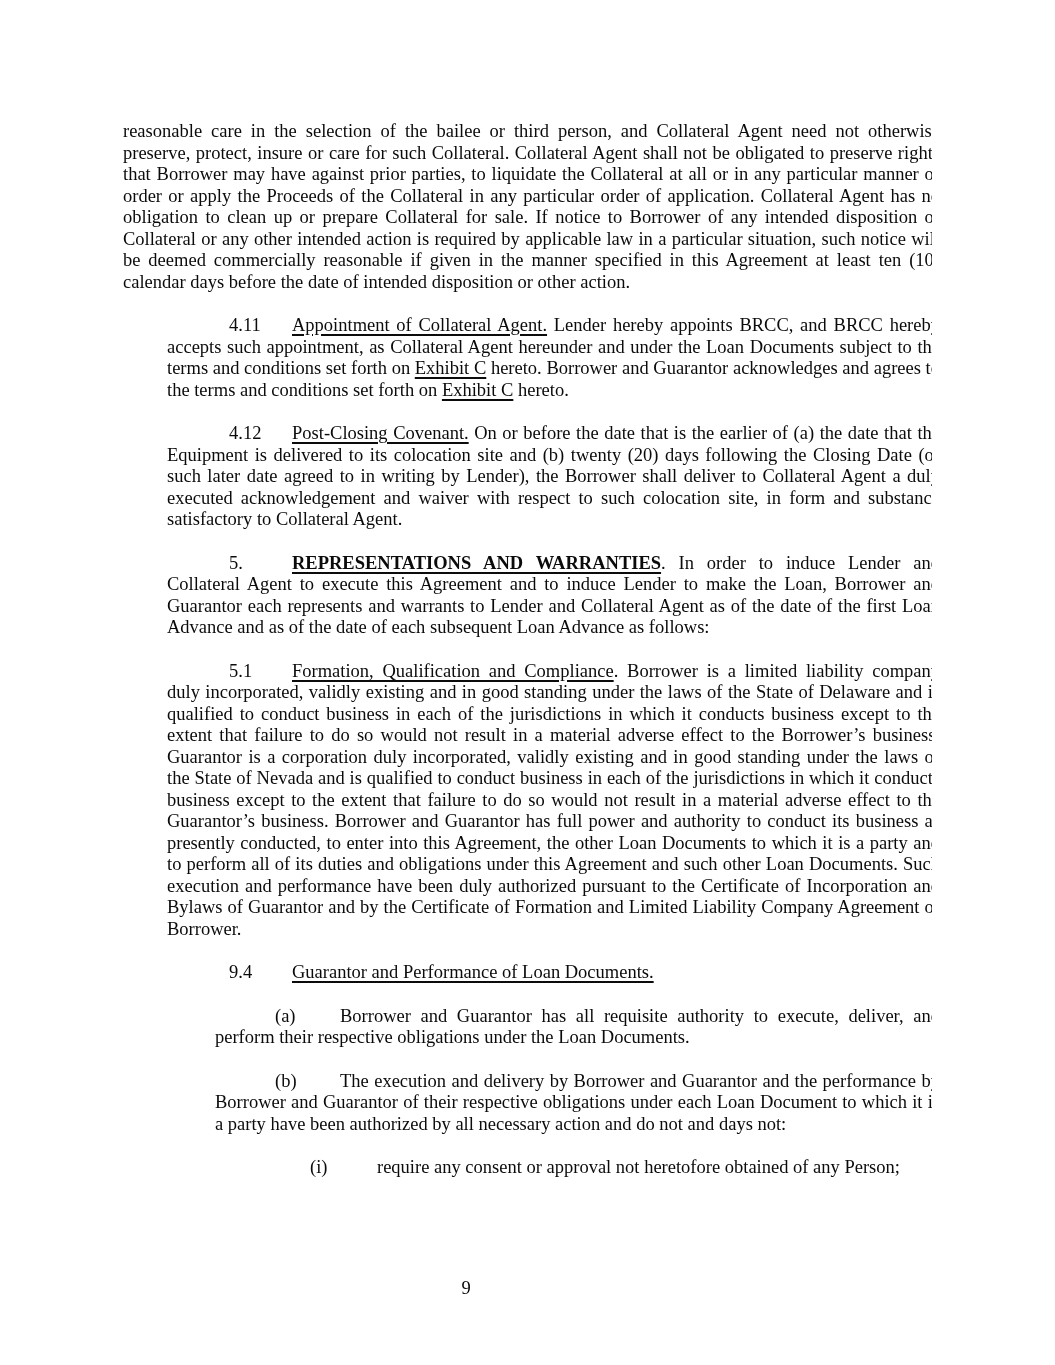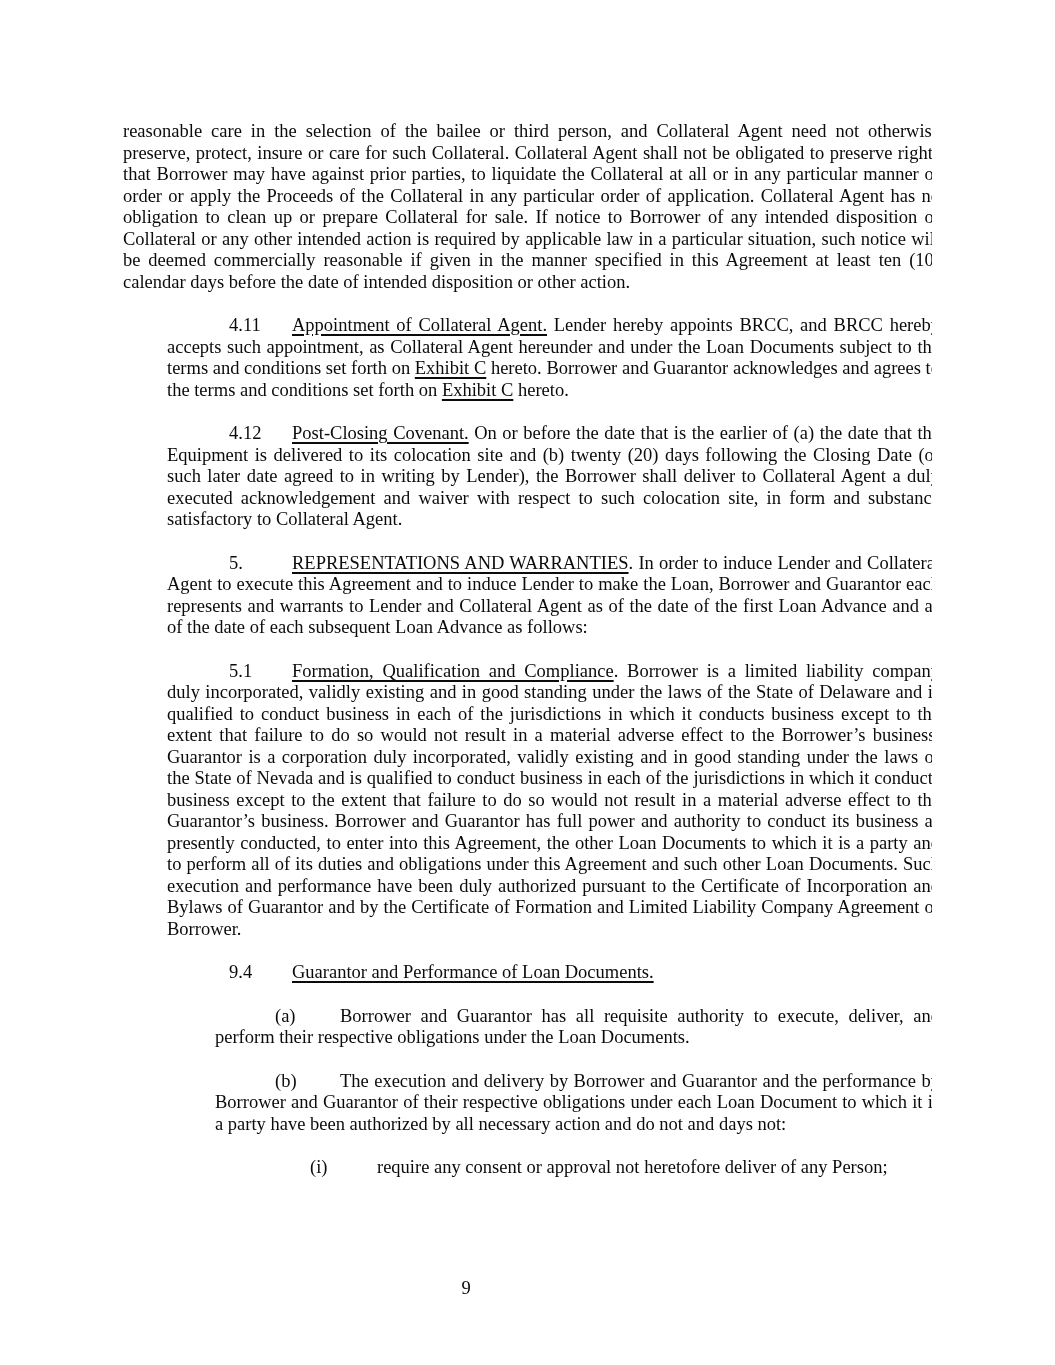--- a/index.html
+++ b/index.html
@@ -36,21 +36,21 @@
     text-indent: 0;
   }
   .num-l0 { width: 63px; }
   .num-l1 { width: 65px; }
   .num-l2 { width: 67px; }
   .u {
     text-decoration: underline;
     text-underline-offset: 3px;
     text-decoration-thickness: 1.5px;
   }
-  .b { font-weight: normal; }
+  .b { font-weight: bold; }
   .footer {
     position: absolute;
     top: 1278px;
     left: 0;
     width: 100%;
     text-align: center;
   }
 </style>
 </head>
 <body>
@@ -67,21 +67,21 @@
     <p class="para indent0"><span class="num num-l0">5.</span><span class="u b">REPRESENTATIONS AND WARRANTIES</span><span>.  In order to induce Lender and Collateral Agent to execute this Agreement and to induce Lender to make the Loan, Borrower and Guarantor each represents and warrants to Lender and Collateral Agent as of the date of the first Loan Advance and as of the date of each subsequent Loan Advance as follows:</span></p>
 
     <p class="para indent0"><span class="num num-l0">5.1</span><span class="u">Formation, Qualification and Compliance</span><span>.  Borrower is a limited liability company duly incorporated, validly existing and in good standing under the laws of the State of Delaware and is qualified to conduct business in each of the jurisdictions in which it conducts business except to the extent that failure to do so would not result in a material adverse effect to the Borrower’s business.  Guarantor is a corporation duly incorporated, validly existing and in good standing under the laws of the State of Nevada and is qualified to conduct business in each of the jurisdictions in which it conducts business except to the extent that failure to do so would not result in a material adverse effect to the Guarantor’s business. Borrower and Guarantor has full power and authority to conduct its business as presently conducted, to enter into this Agreement, the other Loan Documents to which it is a party and to perform all of its duties and obligations under this Agreement and such other Loan Documents.  Such execution and performance have been duly authorized pursuant to the Certificate of Incorporation and Bylaws of Guarantor and by the Certificate of Formation and Limited Liability Company Agreement of Borrower.</span></p>
 
     <p class="para indent0"><span class="num num-l0">9.4</span><span class="u">Guarantor and Performance of Loan Documents.</span></p>
 
     <p class="para level1"><span class="num num-l1">(a)</span><span>Borrower and Guarantor has all requisite authority to execute, deliver, and perform their respective obligations under the Loan Documents.</span></p>
 
     <p class="para level1"><span class="num num-l1">(b)</span><span>The execution and delivery by Borrower and Guarantor and the performance by Borrower and Guarantor of their respective obligations under each Loan Document to which it is a party have been authorized by all necessary action and do not and days not:</span></p>
 
-    <p class="para level2"><span class="num num-l2">(i)</span><span>require any consent or approval not heretofore deliver of any Person;</span></p>
+    <p class="para level2"><span class="num num-l2">(i)</span><span>require any consent or approval not heretofore obtained of any Person;</span></p>
 
 
   </main>
 
   <footer class="footer">
     <span>9</span>
   </footer>
 </div>
 
 </body></html>

